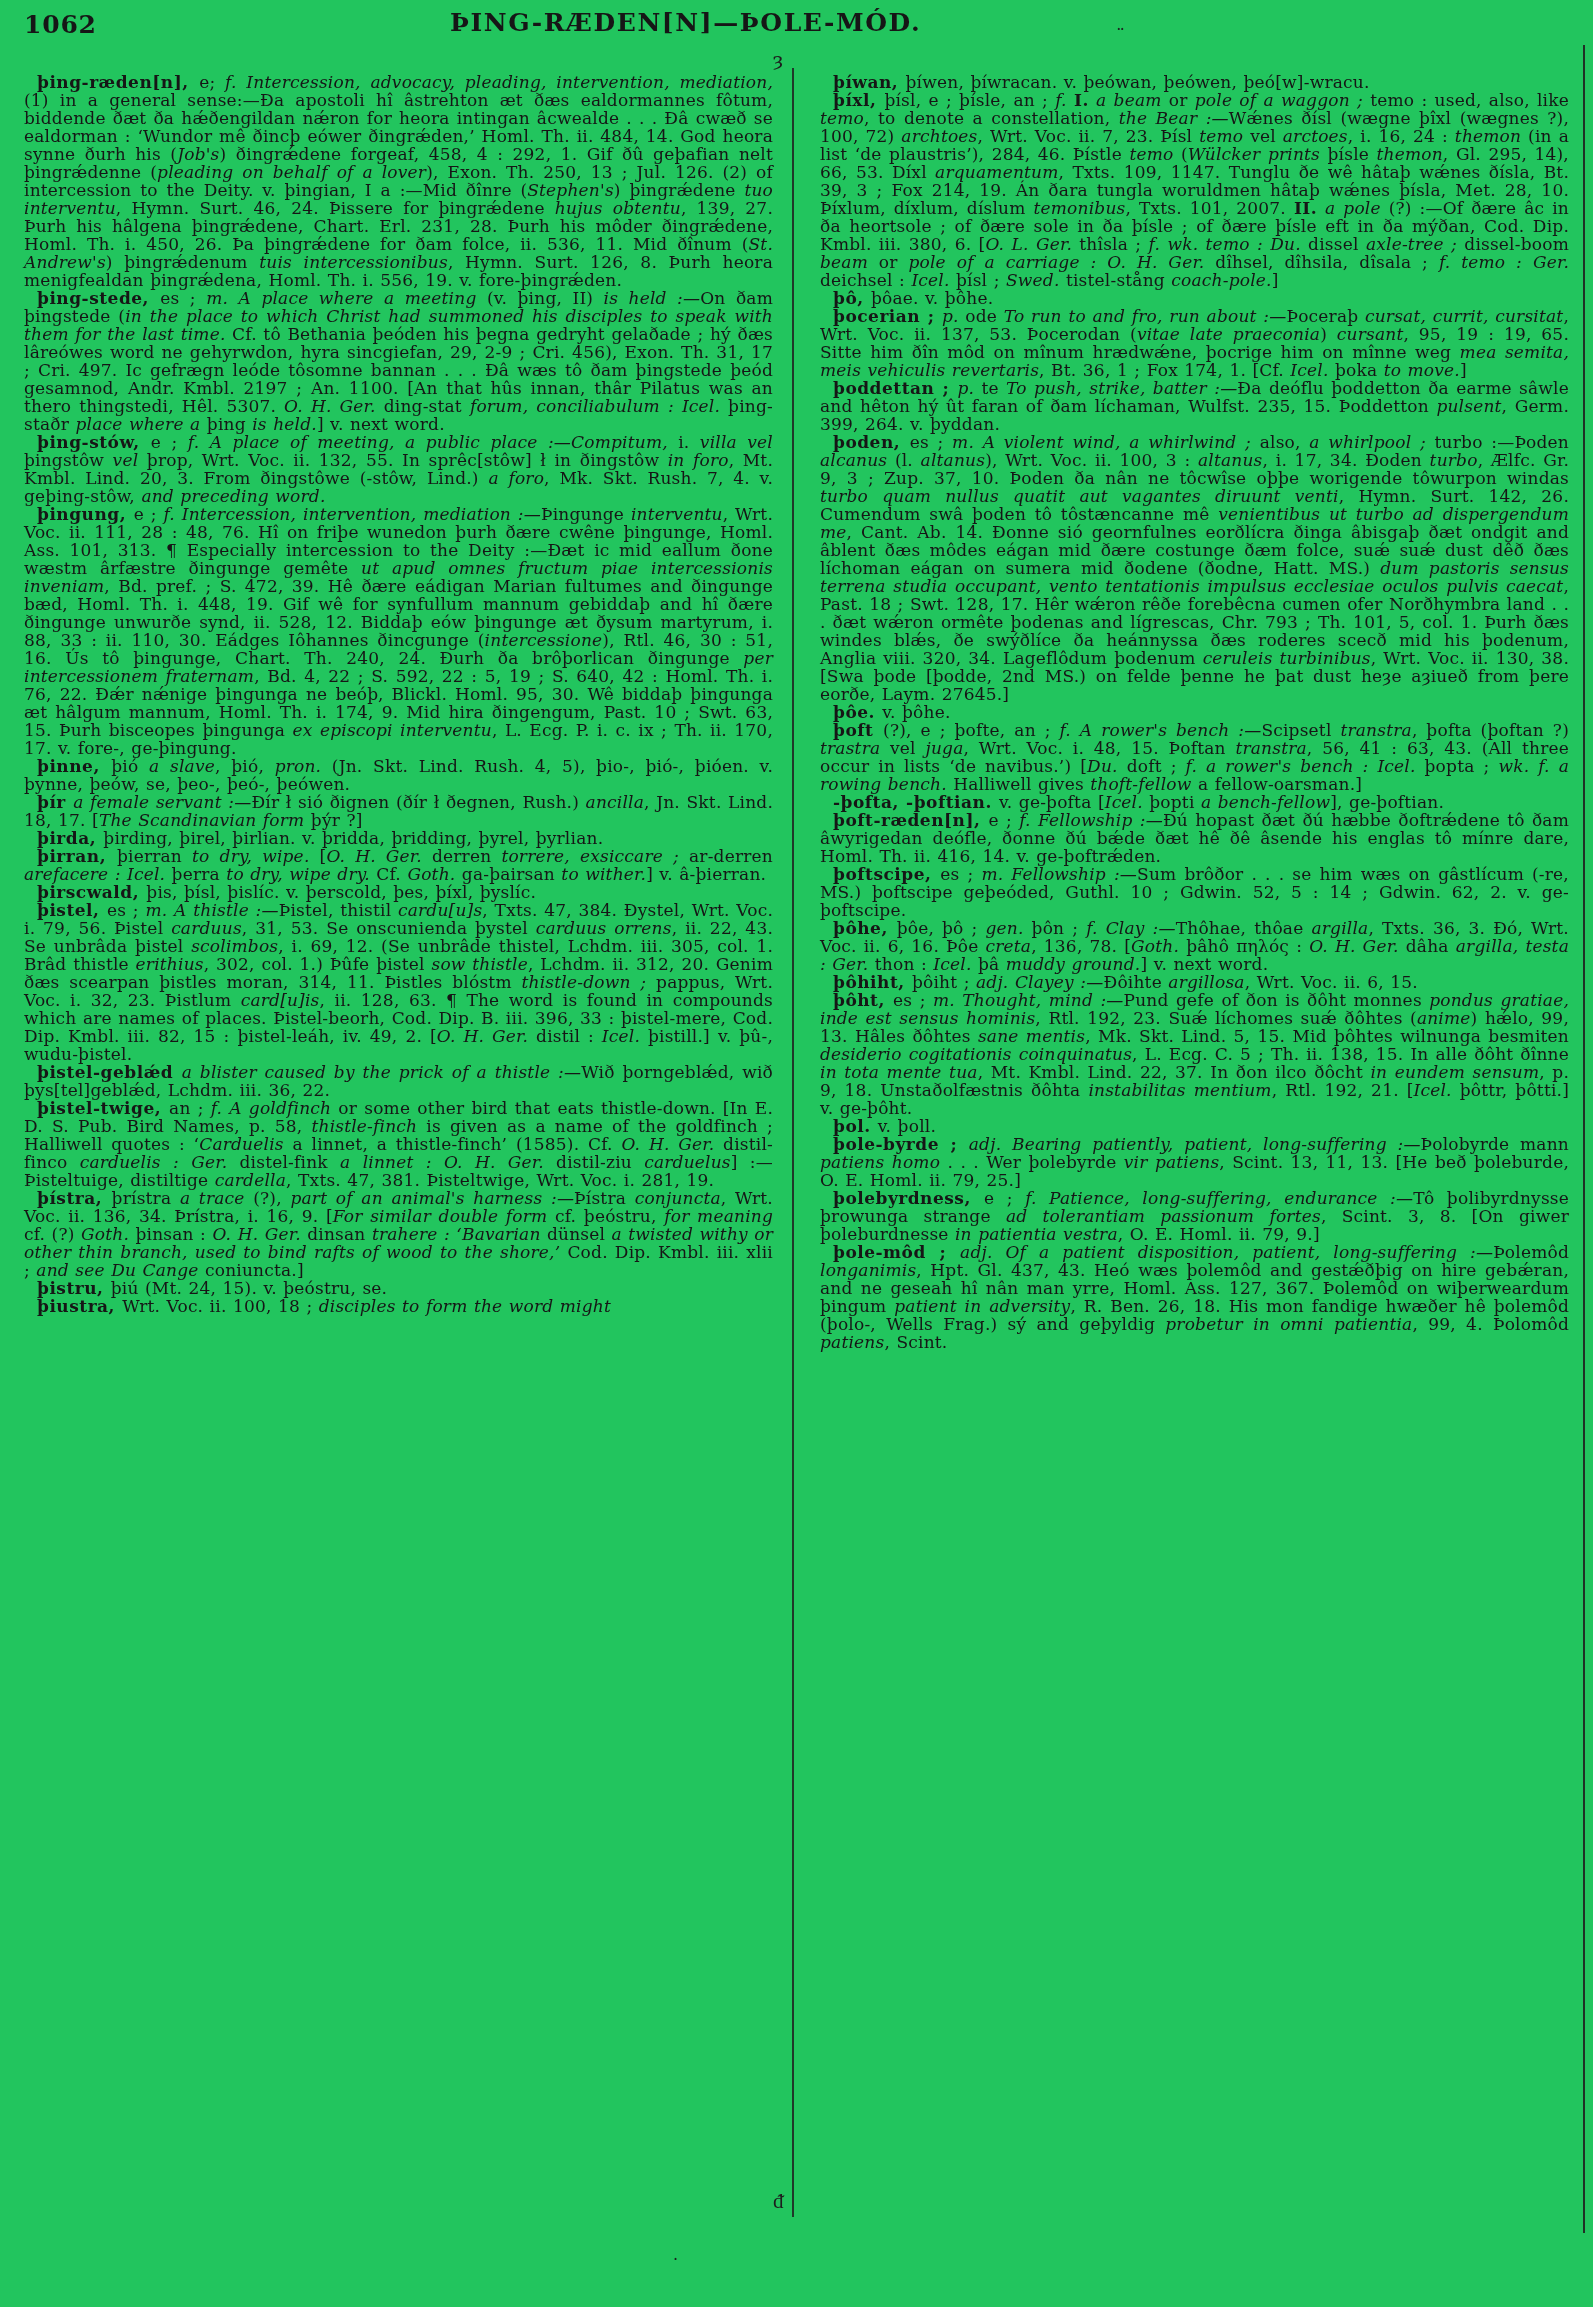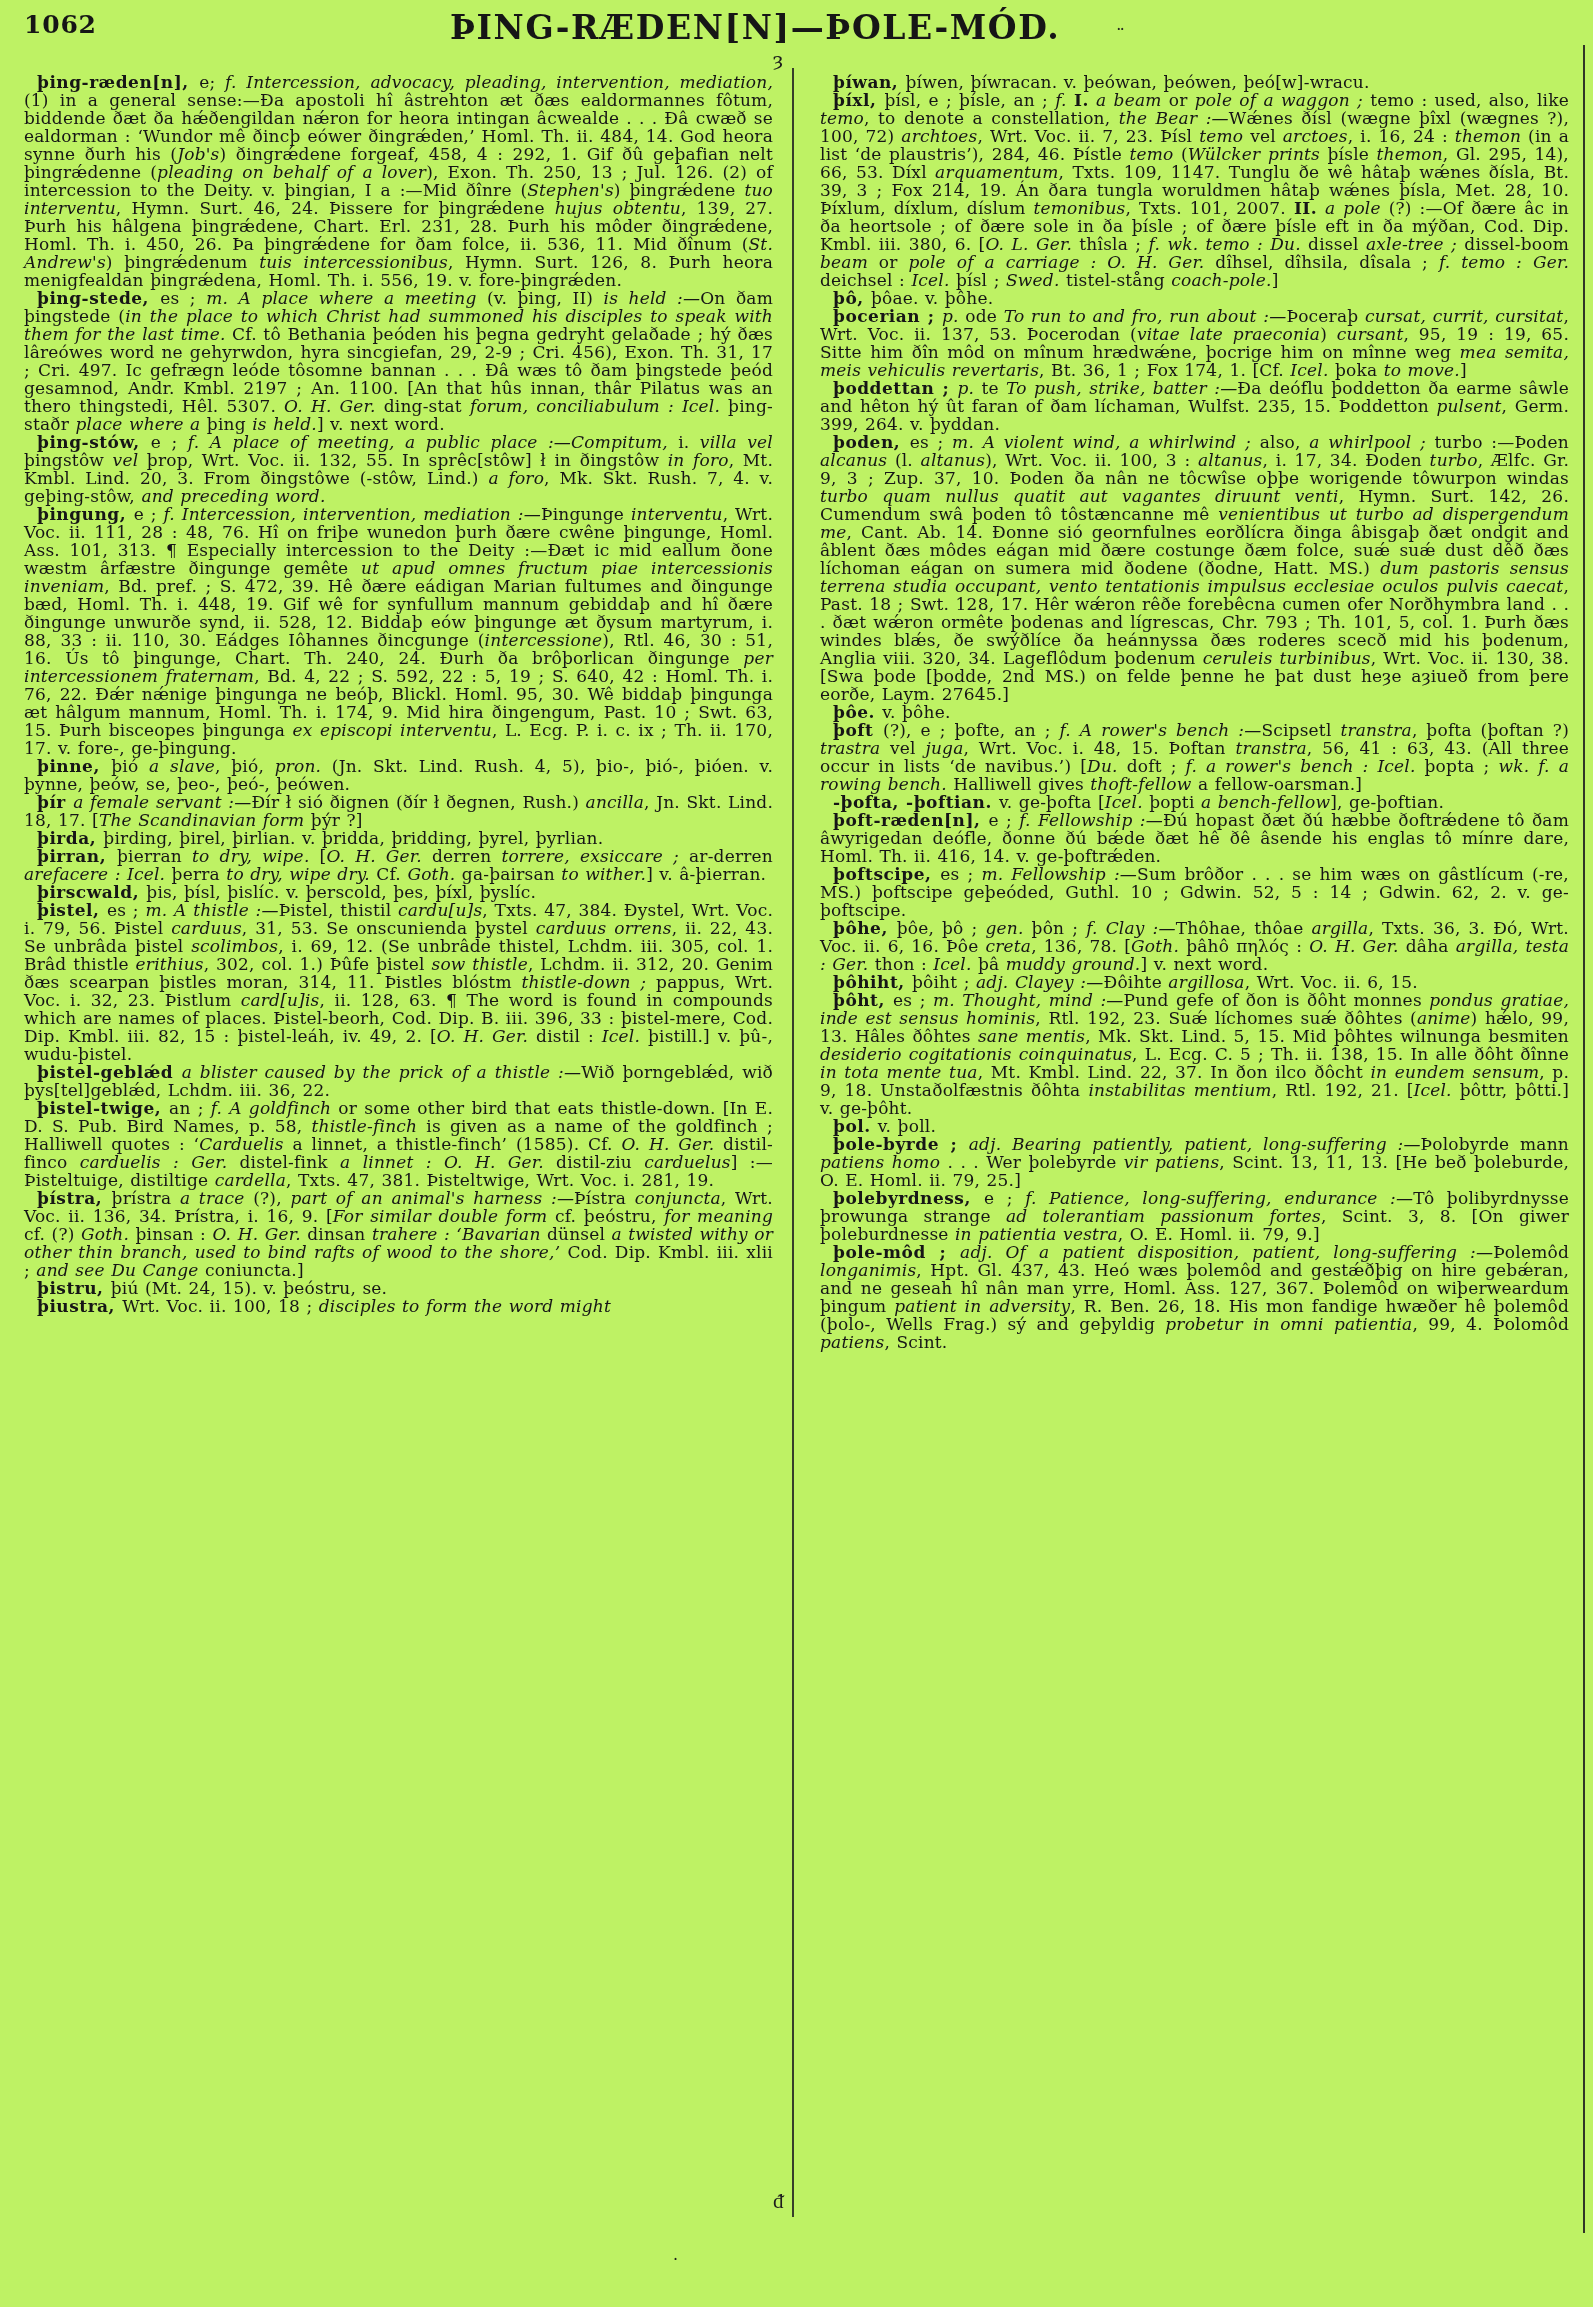--- a/index.html
+++ b/index.html
@@ -1,21 +1,21 @@
 <!DOCTYPE html>
 <html style="font-size:13px"><head>
 <meta charset="utf-8">
 <style>
   html,body{margin:0;padding:0;background:#ffffff;}
   body{width:1593px;height:2307px;position:relative;overflow:hidden;
        font-family:"DejaVu Serif","Liberation Serif",serif;color:#161616;}
-  .page{position:absolute;inset:0;background:#bef264;}
+  .page{position:absolute;inset:0;background:#22c55e;}
   .running-head{position:absolute;top:4.8px;left:0;width:100%;height:42px;}
   .page-number{position:absolute;left:24px;top:4.8px;font-size:25px;font-weight:700;letter-spacing:0.8px;}
-  .head-title{position:absolute;left:450px;top:3.2px;font-size:33px;font-weight:700;letter-spacing:1.6px;white-space:nowrap;}
+  .head-title{position:absolute;left:450px;top:3.2px;font-size:25px;font-weight:700;letter-spacing:1.6px;white-space:nowrap;}
   .columns{position:absolute;top:73px;left:24px;width:1545px;display:flex;gap:47px;}
   .col{width:757px;text-align:justify;}
   .entry{margin:0;text-indent:13px;font-size:17px;line-height:18px;letter-spacing:0.2px;word-spacing:0.8px;}
   .entry.cont{text-indent:0;}
   .seg-b{font-weight:700;letter-spacing:0.5px;}
   .seg-i{font-style:italic;}
   .vrule{position:absolute;width:1.6px;background:#202020;}
   .rule-center{left:792px;top:68px;height:2149px;opacity:.85;}
   .rule-right{left:1583px;top:45px;height:2188px;opacity:.9;}
   .artifact{position:absolute;color:#1d1d1d;line-height:1;}

